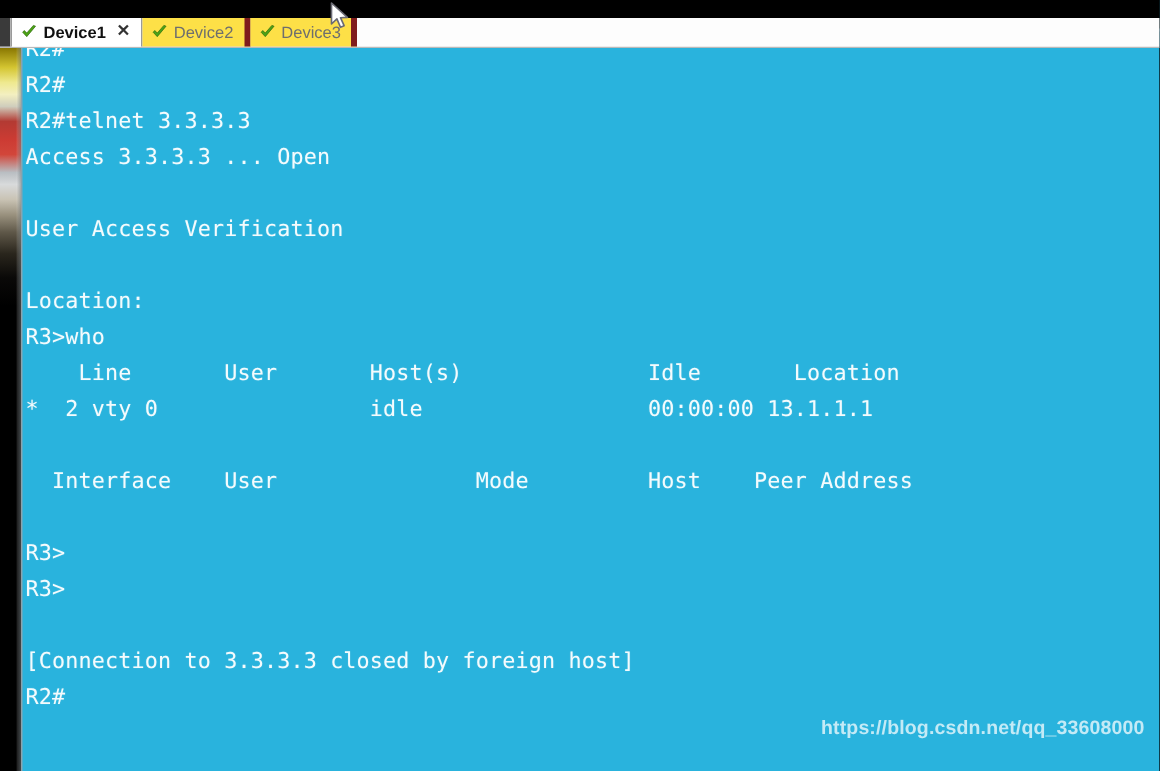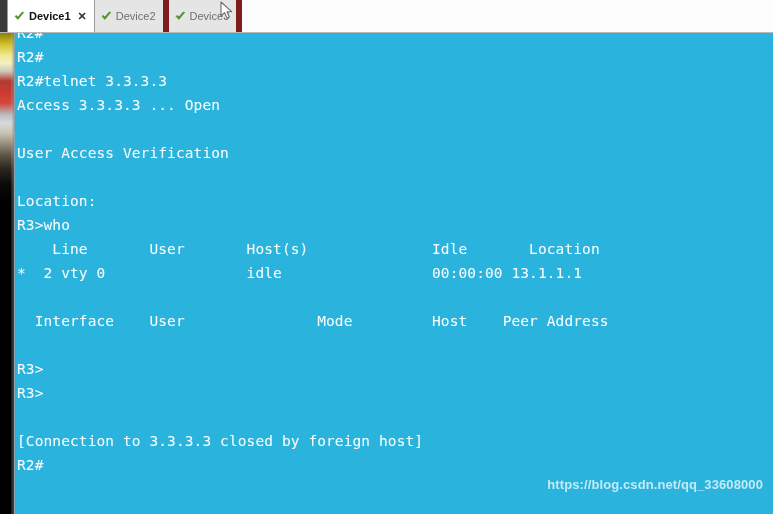--- a/index.html
+++ b/index.html
@@ -18,23 +18,23 @@
     position: relative;
     width: 773px;
     height: 514px;
     overflow: hidden;
     background: #000;
   }
 
   
   .tabbar {
     position: absolute;
-    left: 0; top: 0;
+    left: 0; top: 12px;
     width: 773px;
-    height: 33px;
+    height: 20px;
     background: #fdfdfd;
     border-bottom: 1px solid #b9b9b9;
     display: flex;
     align-items: stretch;
     box-sizing: border-box;
     z-index: 20;
   }
   .tabbar-leftpad {
     width: 7px;
     height: 100%;
@@ -42,22 +42,22 @@
     flex: 0 0 auto;
   }
   .tab {
     display: flex;
     align-items: center;
     gap: 4px;
     padding: 0 7px 0 6px;
     font-size: 11px;
     line-height: 18px;
     color: #6e6e6e;
-    background: #e5e5e5;
-    border-right: 6px solid #7f1d1d;
+    background: #fde047;
+    border-right: 4px solid #7f1d1d;
     box-sizing: border-box;
     white-space: nowrap;
     position: relative;
     flex: 0 0 auto;
   }
   .tab.active {
     background: #ffffff;
     color: #111111;
     font-weight: bold;
     border: 1px solid #9a9a9a;

